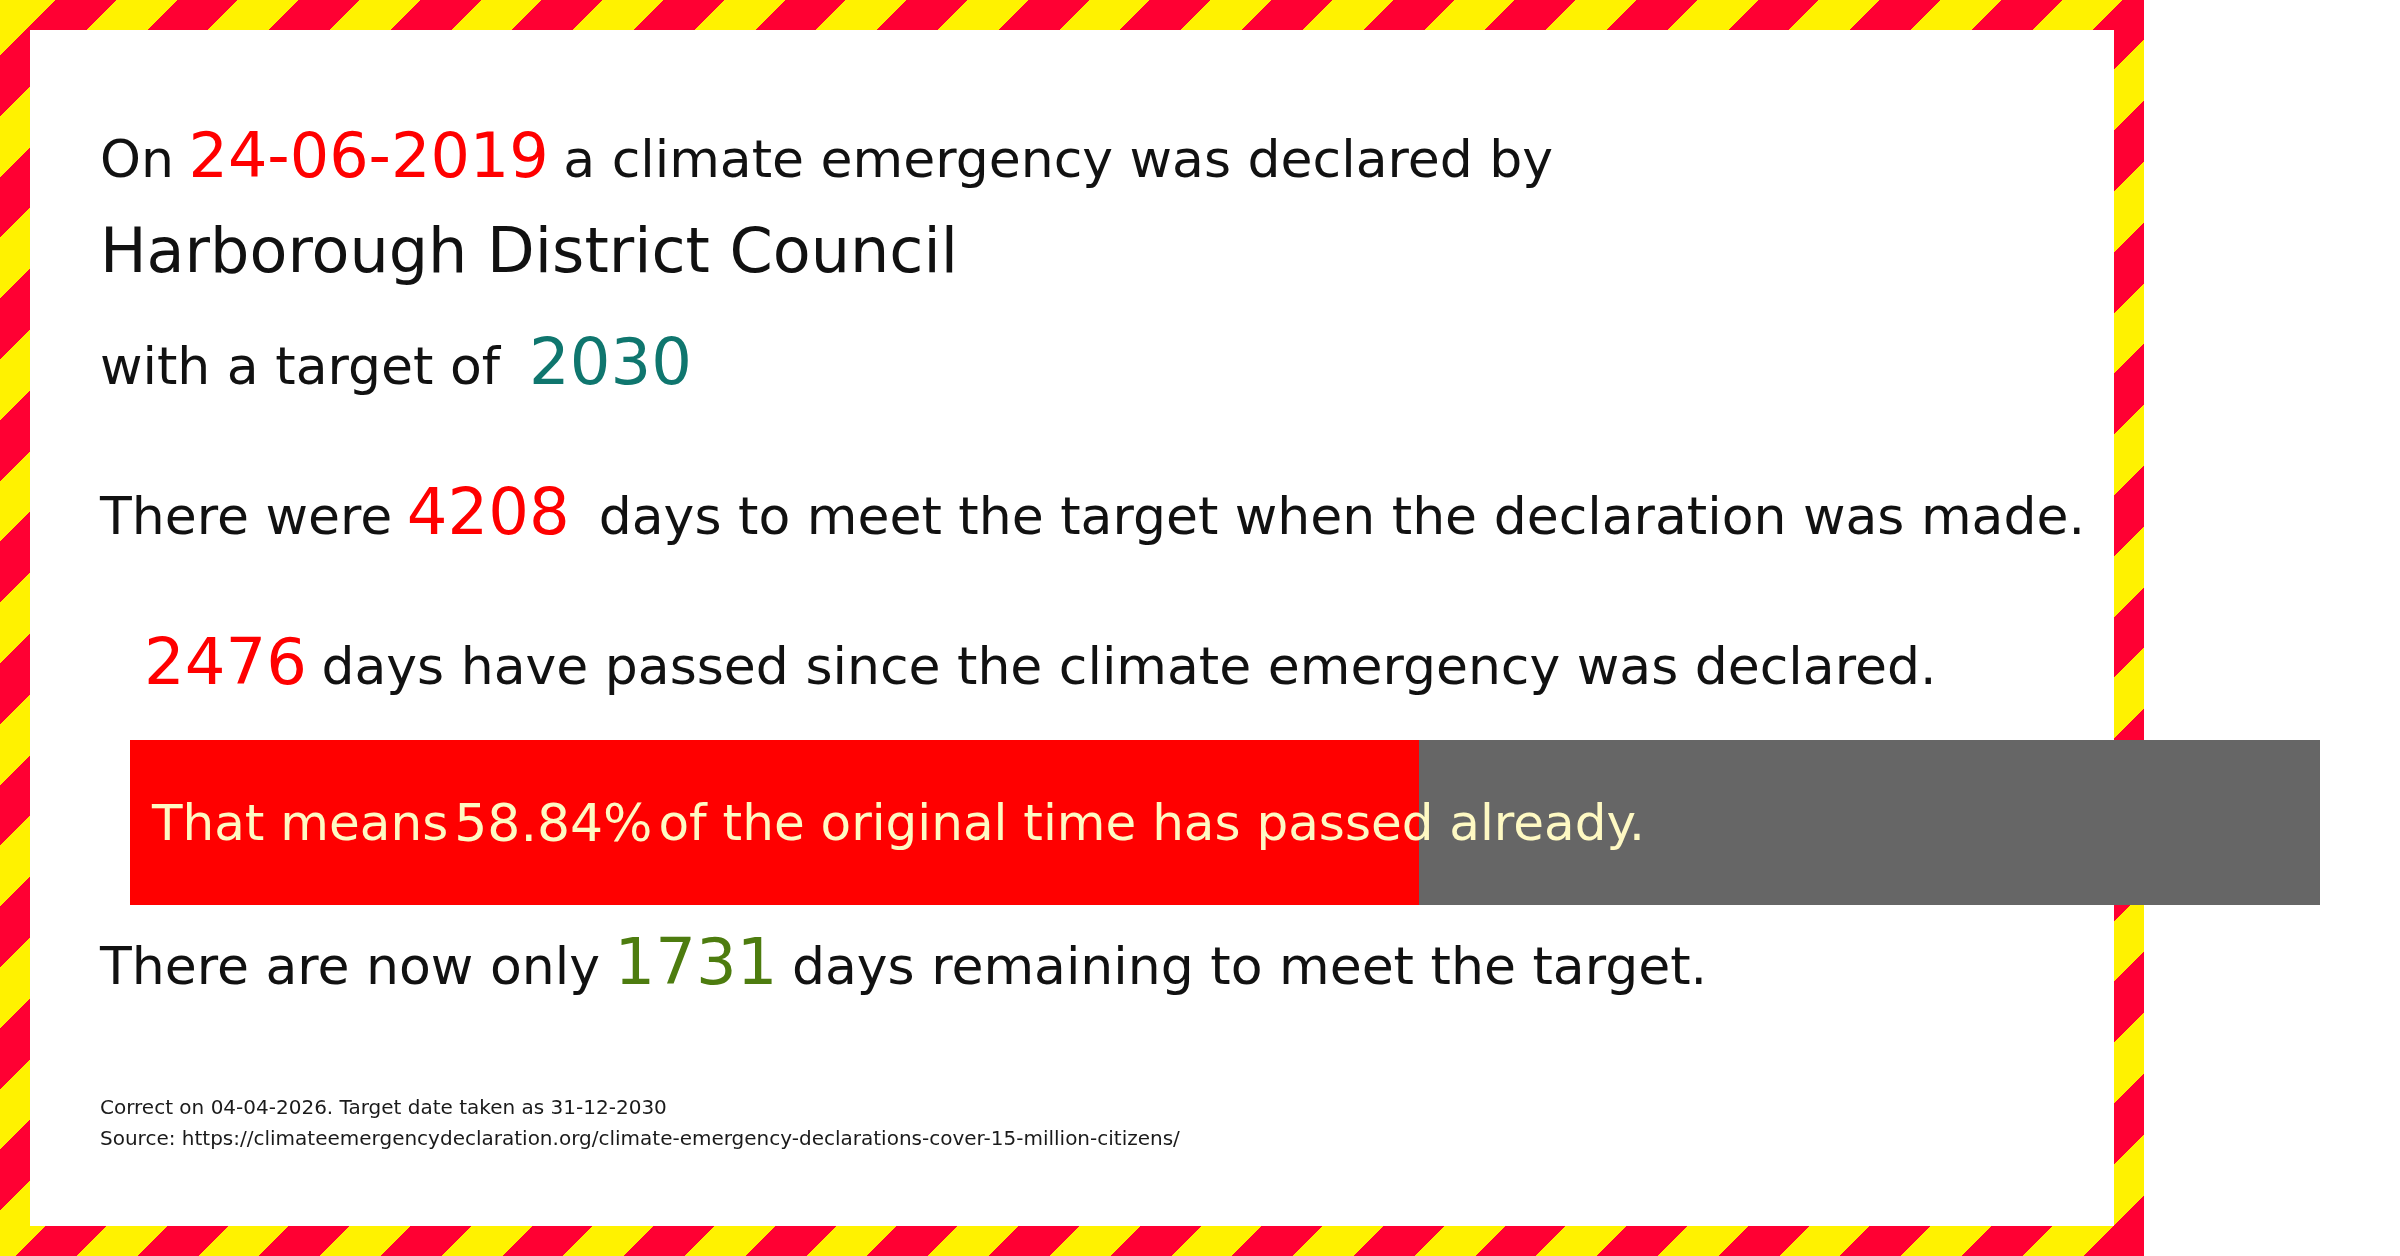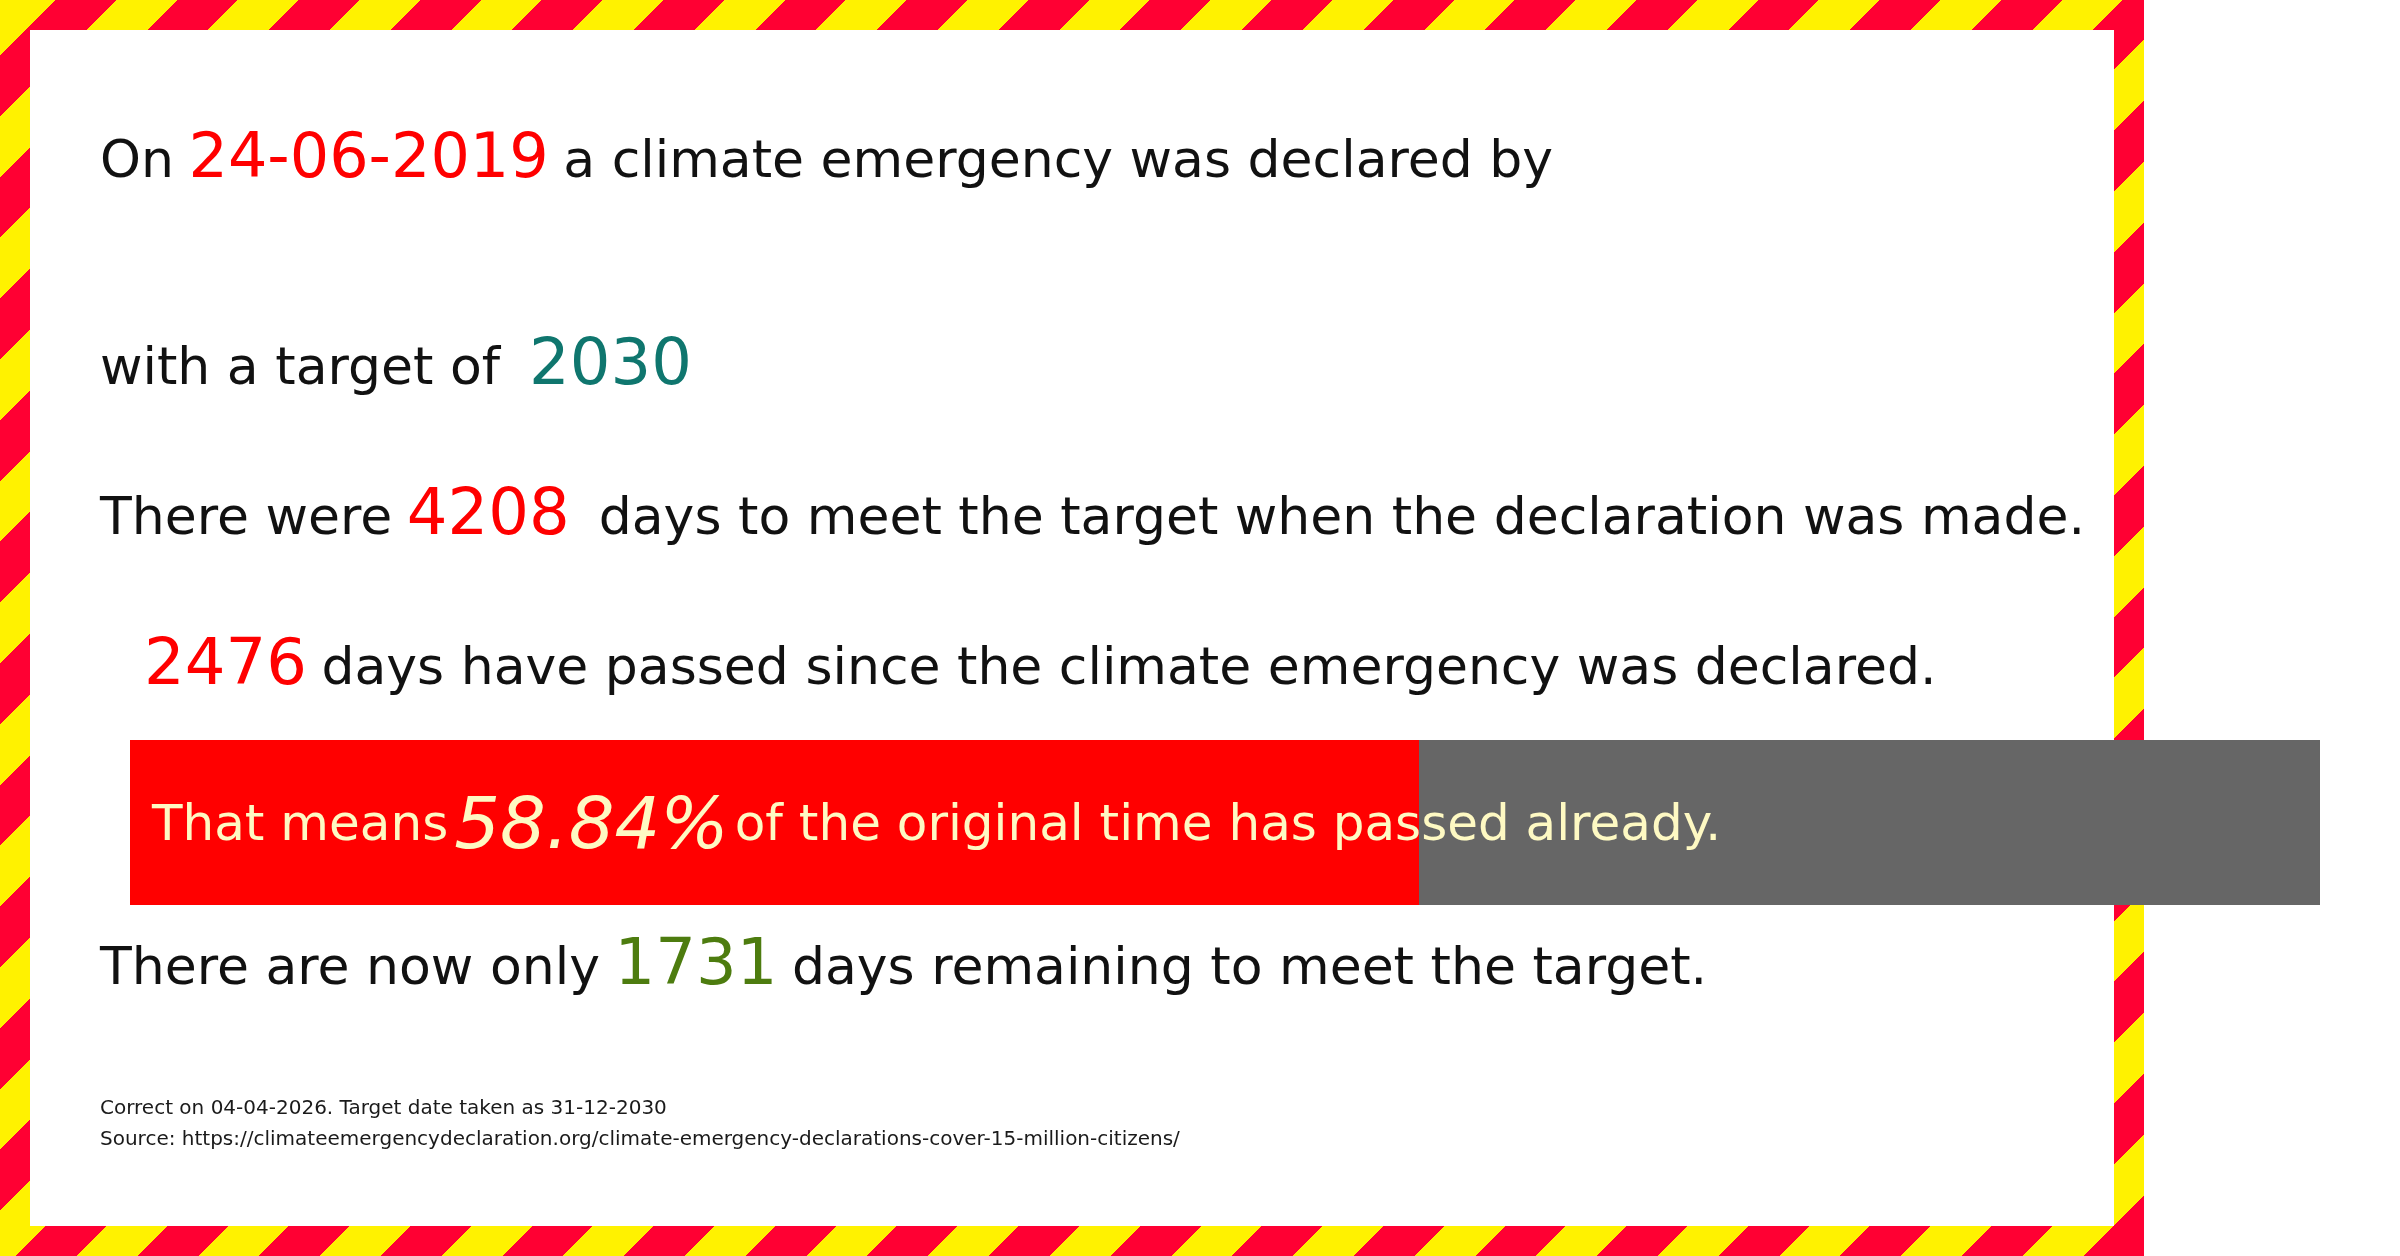--- a/index.html
+++ b/index.html
@@ -132,23 +132,22 @@
     left: 22px;
     top: 0;
     height: 100%;
     display: flex;
     align-items: center;
     color: #fef9c3;
     font-size: 50px;
     white-space: nowrap;
   }
   #progress-label .pct {
-    font-size: 72px;
+    font-size: 52px;
     padding: 0 6px;
-    font-style: italic;
   }
 
   
   #footer {
     position: absolute;
     left: 0;
     bottom: 72px;
     color: #1a1a1a;
     font-size: 20px;
     line-height: 1.55;
@@ -162,20 +161,21 @@
 
 <div id="card" style="background-color: rgb(255, 242, 0); background-image: repeating-linear-gradient(-45deg, rgb(255, 0, 51) 0px, rgb(255, 0, 51) 43px, rgb(255, 242, 0) 43px, rgb(255, 242, 0) 86px);">
 
   <div id="panel" style="background: rgb(255, 255, 255);">
     <div class="content">
 
       <div class="line" id="line-declared">
         <span>On</span><span class="sp"></span><span class="hl" style="color: rgb(255, 0, 0);">24-06-2019</span><span class="sp"></span><span>a climate emergency was declared by</span>
       </div>
 
+      <div class="line" id="line-council">Harborough District Council</div>
 
       <div class="line" id="line-target">
         <span>with a target of</span><span class="sp"></span><span class="sp"></span><span class="hl" style="color: #0f766e;">2030</span>
       </div>
 
       <div class="line" id="line-window">
         <span>There were</span><span class="sp"></span><span class="hl" style="color: rgb(255, 0, 0);">4208</span><span class="sp"></span><span class="sp"></span><span>days to meet the target when the declaration was made.</span>
       </div>
 
       <div class="line" id="line-elapsed">

